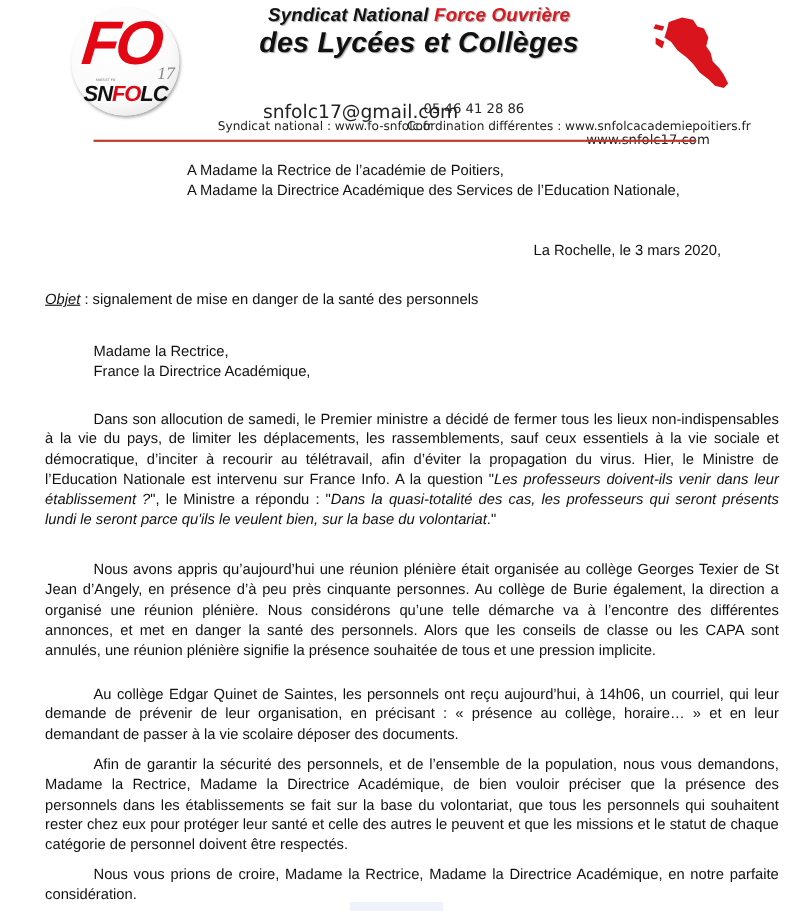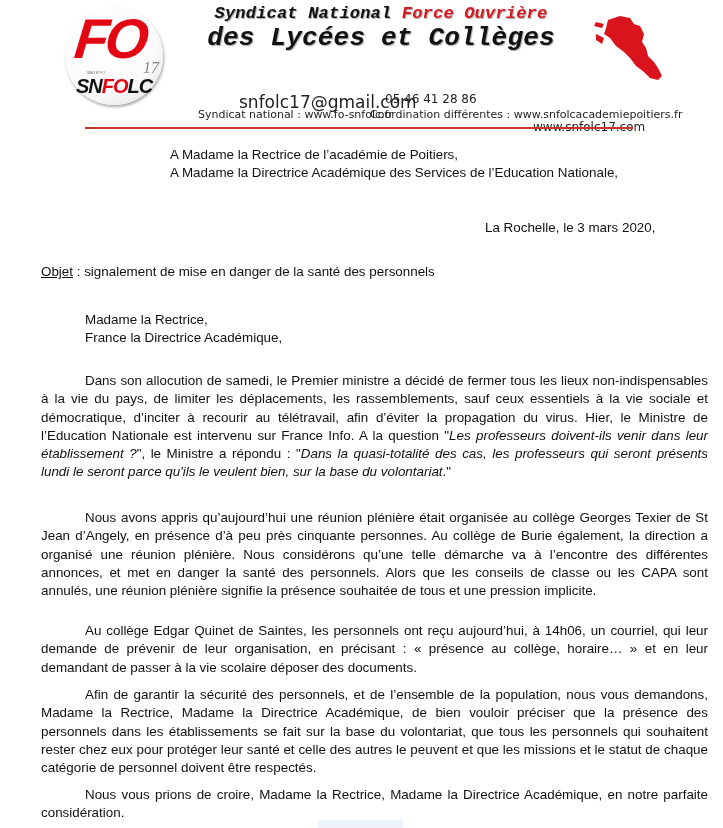--- a/index.html
+++ b/index.html
@@ -10,21 +10,21 @@
       background: radial-gradient(circle at 40% 35%, #ffffff 0%, #fafafa 60%, #e6e6e6 85%, #bdbdbd 100%);
       box-shadow: 1px 2px 3px rgba(0,0,0,0.35); }
     .logo-fo { position: absolute; left: 10px; top: 2px; font-family: "Liberation Sans", sans-serif; font-weight: bold; font-style: italic;
       font-size: 56px; color: #e30613; letter-spacing: -4px; line-height: 60px; transform: skewX(-6deg); }
     .logo-17 { position: absolute; left: 78px; top: 52px; font-family: "Liberation Serif", serif; font-style: italic; font-size: 16px; color: #888; }
     .logo-small { position: absolute; left: 22px; top: 64px; font-size: 3px; color: #666; }
     .logo-snfolc { position: absolute; left: 11px; top: 68px; font-weight: bold; font-style: italic; font-size: 20px; letter-spacing: -1px; line-height: 22px; }
     .logo-snfolc .k { color: #111; }
     .logo-snfolc .r { color: #e30613; }
 
-    .head-title { position: absolute; left: 196px; top: 4px; width: 370px; text-align: center; font-family: Liberation Mono, monospace; font-weight: bold; font-style: italic; }
+    .head-title { position: absolute; left: 196px; top: 4px; width: 370px; text-align: center; font-family: Liberation Sans, sans-serif; font-weight: bold; font-style: italic; }
     .ht1 { font-size: 17px; line-height: 20px; letter-spacing: 0.2px; }
     .ht1 .red { color: #d71920; }
     .ht2 { font-size: 26px; line-height: 28px; color: #111; letter-spacing: 0.2px; }
     .ht3 { font-size: 26px; line-height: 28px; color: #d71920; letter-spacing: 0.2px; }
     .t-shadow { text-shadow: 1px 1px 1px rgba(0,0,0,0.35); }
 
     .map { position: absolute; left: 590px; top: 8px; width: 80px; height: 78px; }
 
     .contact { position: absolute; font-family: "DejaVu Sans", sans-serif; font-size: 11px; color: #222; white-space: nowrap; }
     .c-email { left: 200px; top: 92px; font-size: 17px; margin-left: 39px; }
@@ -33,21 +33,21 @@
     .c-nat   { left: 198px; top: 108px; }
     .c-acad  { left: 370px; top: 108px; }
     .head-rule { position: absolute; left: 85px; top: 127px; width: 548px; height: 2px; background: #c0392b; }
 
     
     .txt { position: absolute; font-family: "Liberation Sans", sans-serif; font-size: 13.4px; color: #111; line-height: 18.3px; white-space: nowrap; }
     .addr1 { left: 170px; top: 146px; }
     .addr2 { left: 170px; top: 164px; }
     .date  { left: 485px; top: 219px; }
     .objet { left: 41px; top: 263px; }
-    .objet u { text-decoration: underline; }
+    .objet u { text-decoration: underline; font-style: italic; }
     .sal1 { left: 85px; top: 311px; }
     .sal2 { left: 85px; top: 329px; }
 
     .para { position: absolute; left: 41px; width: 667px; font-family: "Liberation Sans", sans-serif; font-size: 13.4px; line-height: 18.3px;
       color: #111; text-align: justify; text-indent: 44px; }
     .p1 { top: 372px; }
     .p2 { top: 509px; }
     .p3 { top: 622px; }
     .p4 { top: 686px; }
     .p5 { top: 786px; }

